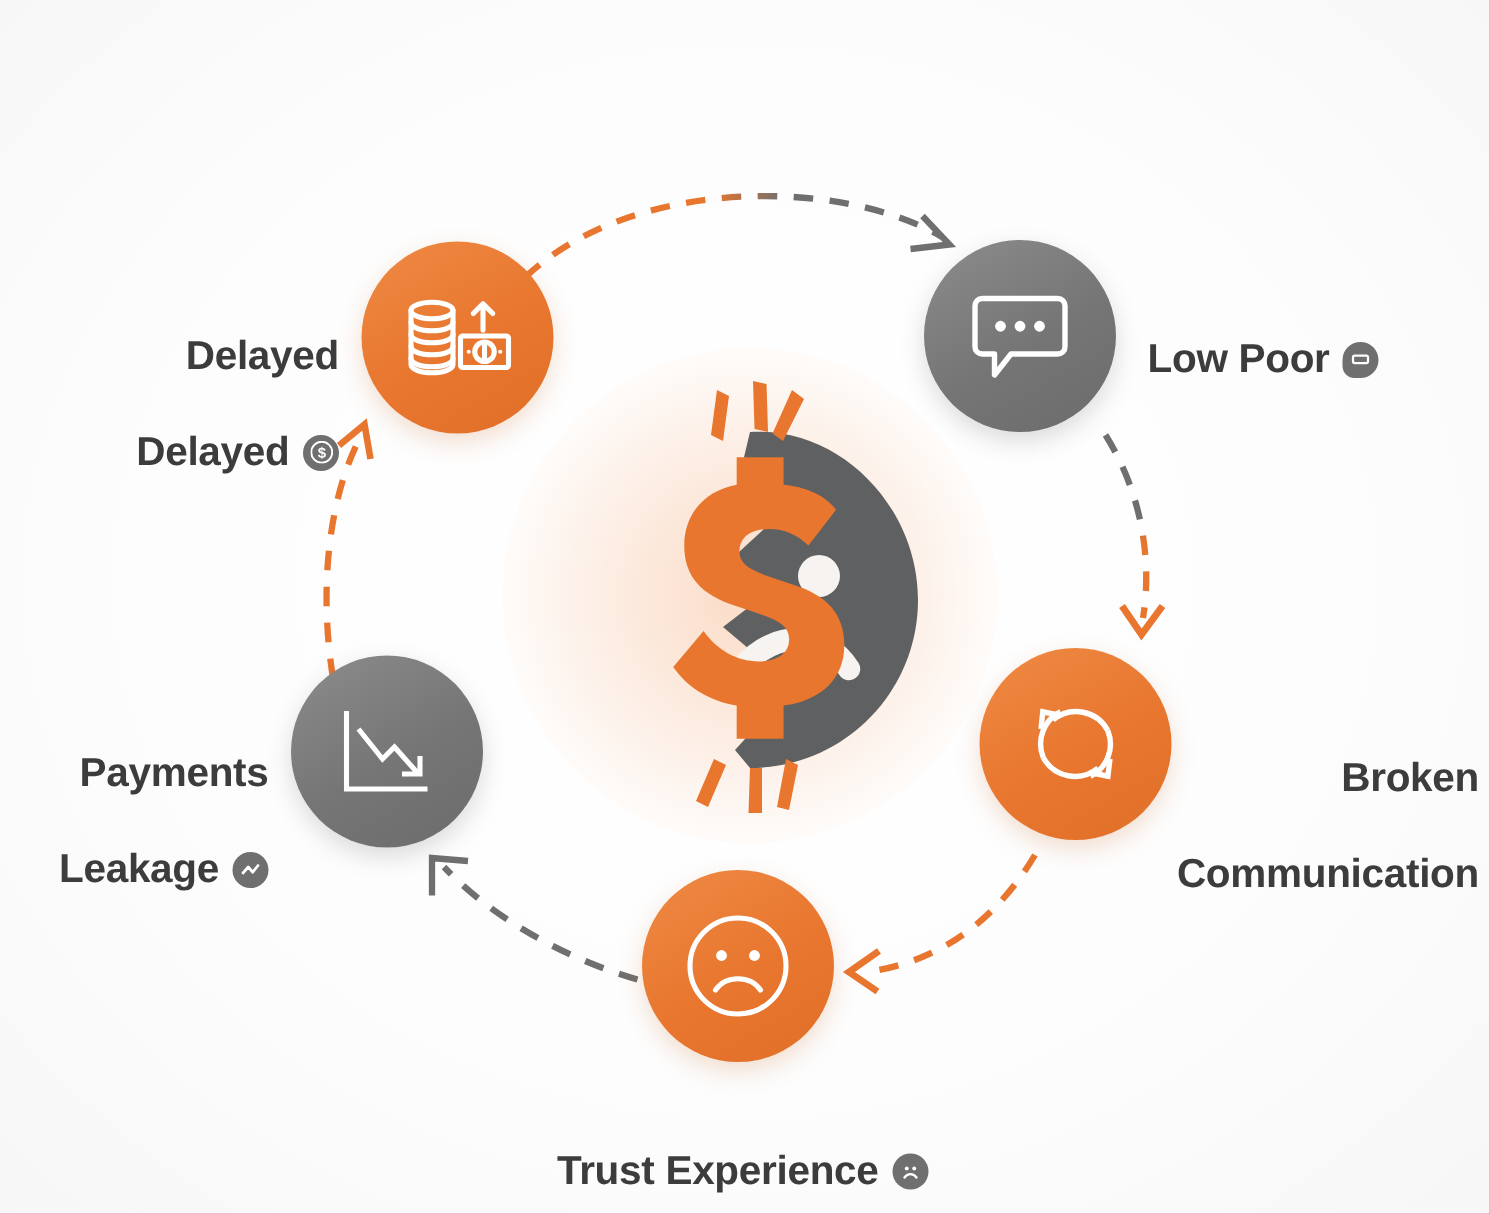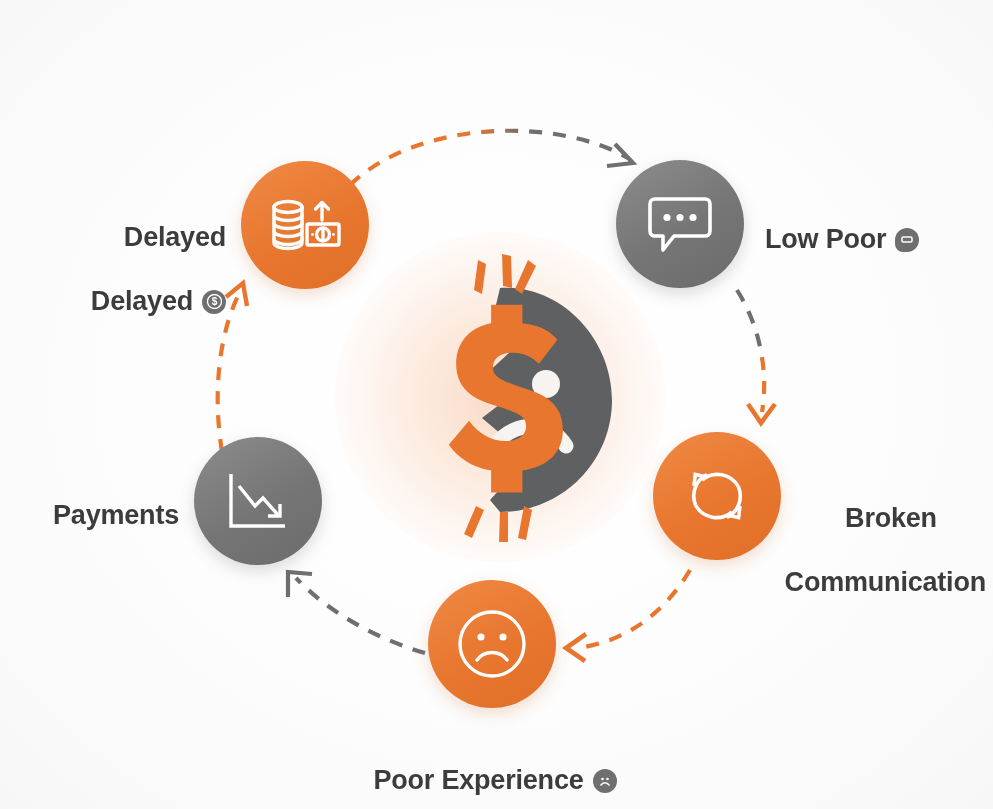--- a/index.html
+++ b/index.html
@@ -245,39 +245,39 @@
         <path d="M 13.5 44 A 24 24 0 0 1 25 13.5"></path>
         <path d="M 20 19 A 24 24 0 0 1 56.5 26"></path>
         <path d="M 56.5 26 A 24 24 0 0 1 45 56.5"></path>
         <path d="M 50 51 A 24 24 0 0 1 13.5 44"></path>
         <path d="M 12 25 L 13.2 13.5 L 25 16"></path>
         <path d="M 58 45 L 56.6 56.5 L 45 54"></path>
       </g>
     </svg>
   </div>
   <div class="label" style="left:796px; top:471px; width:190px;">
-    <div class="lbl-row align-center" style="justify-content:center;">
+    <div class="lbl-row align-center" style="justify-content:flex-end;">
       <span>Broken</span>
     </div>
     <div class="lbl-row" style="justify-content:flex-end;">
       <span>Communication</span>
     </div>
   </div>
 
   <div class="node orange" style="left:428px; top:580px; width:128px; height:128px;">
     <svg width="78" height="78" viewBox="0 0 78 78">
       <circle cx="39" cy="39" r="32" fill="none" stroke="#ffffff" stroke-width="3.4"></circle>
       <circle cx="28" cy="32" r="3.6" fill="#ffffff"></circle>
       <circle cx="50" cy="32" r="3.6" fill="#ffffff"></circle>
       <path d="M 24 55 C 31 45, 47 45, 54 55" fill="none" stroke="#ffffff" stroke-width="3.4" stroke-linecap="round"></path>
     </svg>
   </div>
   <div class="label align-center" style="left:330px; top:733px; width:330px;">
     <div class="lbl-row" style="justify-content:center;">
-      <span>Poor Experience</span>
+      <span>Trust Experience</span>
       <span class="badge">
         <svg width="16" height="16" viewBox="0 0 16 16">
           <circle cx="5.5" cy="6" r="1.3" fill="#ffffff"></circle>
           <circle cx="10.5" cy="6" r="1.3" fill="#ffffff"></circle>
           <path d="M 4 12 C 6 9, 10 9, 12 12" fill="none" stroke="#ffffff" stroke-width="1.6" stroke-linecap="round"></path>
         </svg>
       </span>
     </div>
   </div>
 
@@ -287,15 +287,23 @@
         <path d="M 8 8 L 8 60 L 62 60"></path>
         <path d="M 16 20 L 32 40 L 40 32 L 56 50"></path>
         <path d="M 45 50 L 57 50 L 57 38"></path>
       </g>
     </svg>
   </div>
   <div class="label align-right" style="left:14px; top:468px; width:165px; text-align:right;">
     <div class="lbl-row">
       <span>Payments</span>
     </div>
+    <div class="lbl-row">
+      <span>Leakage</span>
+      <span class="badge">
+        <svg width="16" height="16" viewBox="0 0 16 16">
+          <path d="M 3 10 L 6.5 6 L 9.5 9.5 L 13 5" fill="none" stroke="#ffffff" stroke-width="1.8" stroke-linecap="round" stroke-linejoin="round"></path>
+        </svg>
+      </span>
+    </div>
   </div>
 
 </div>
 
 </body></html>

